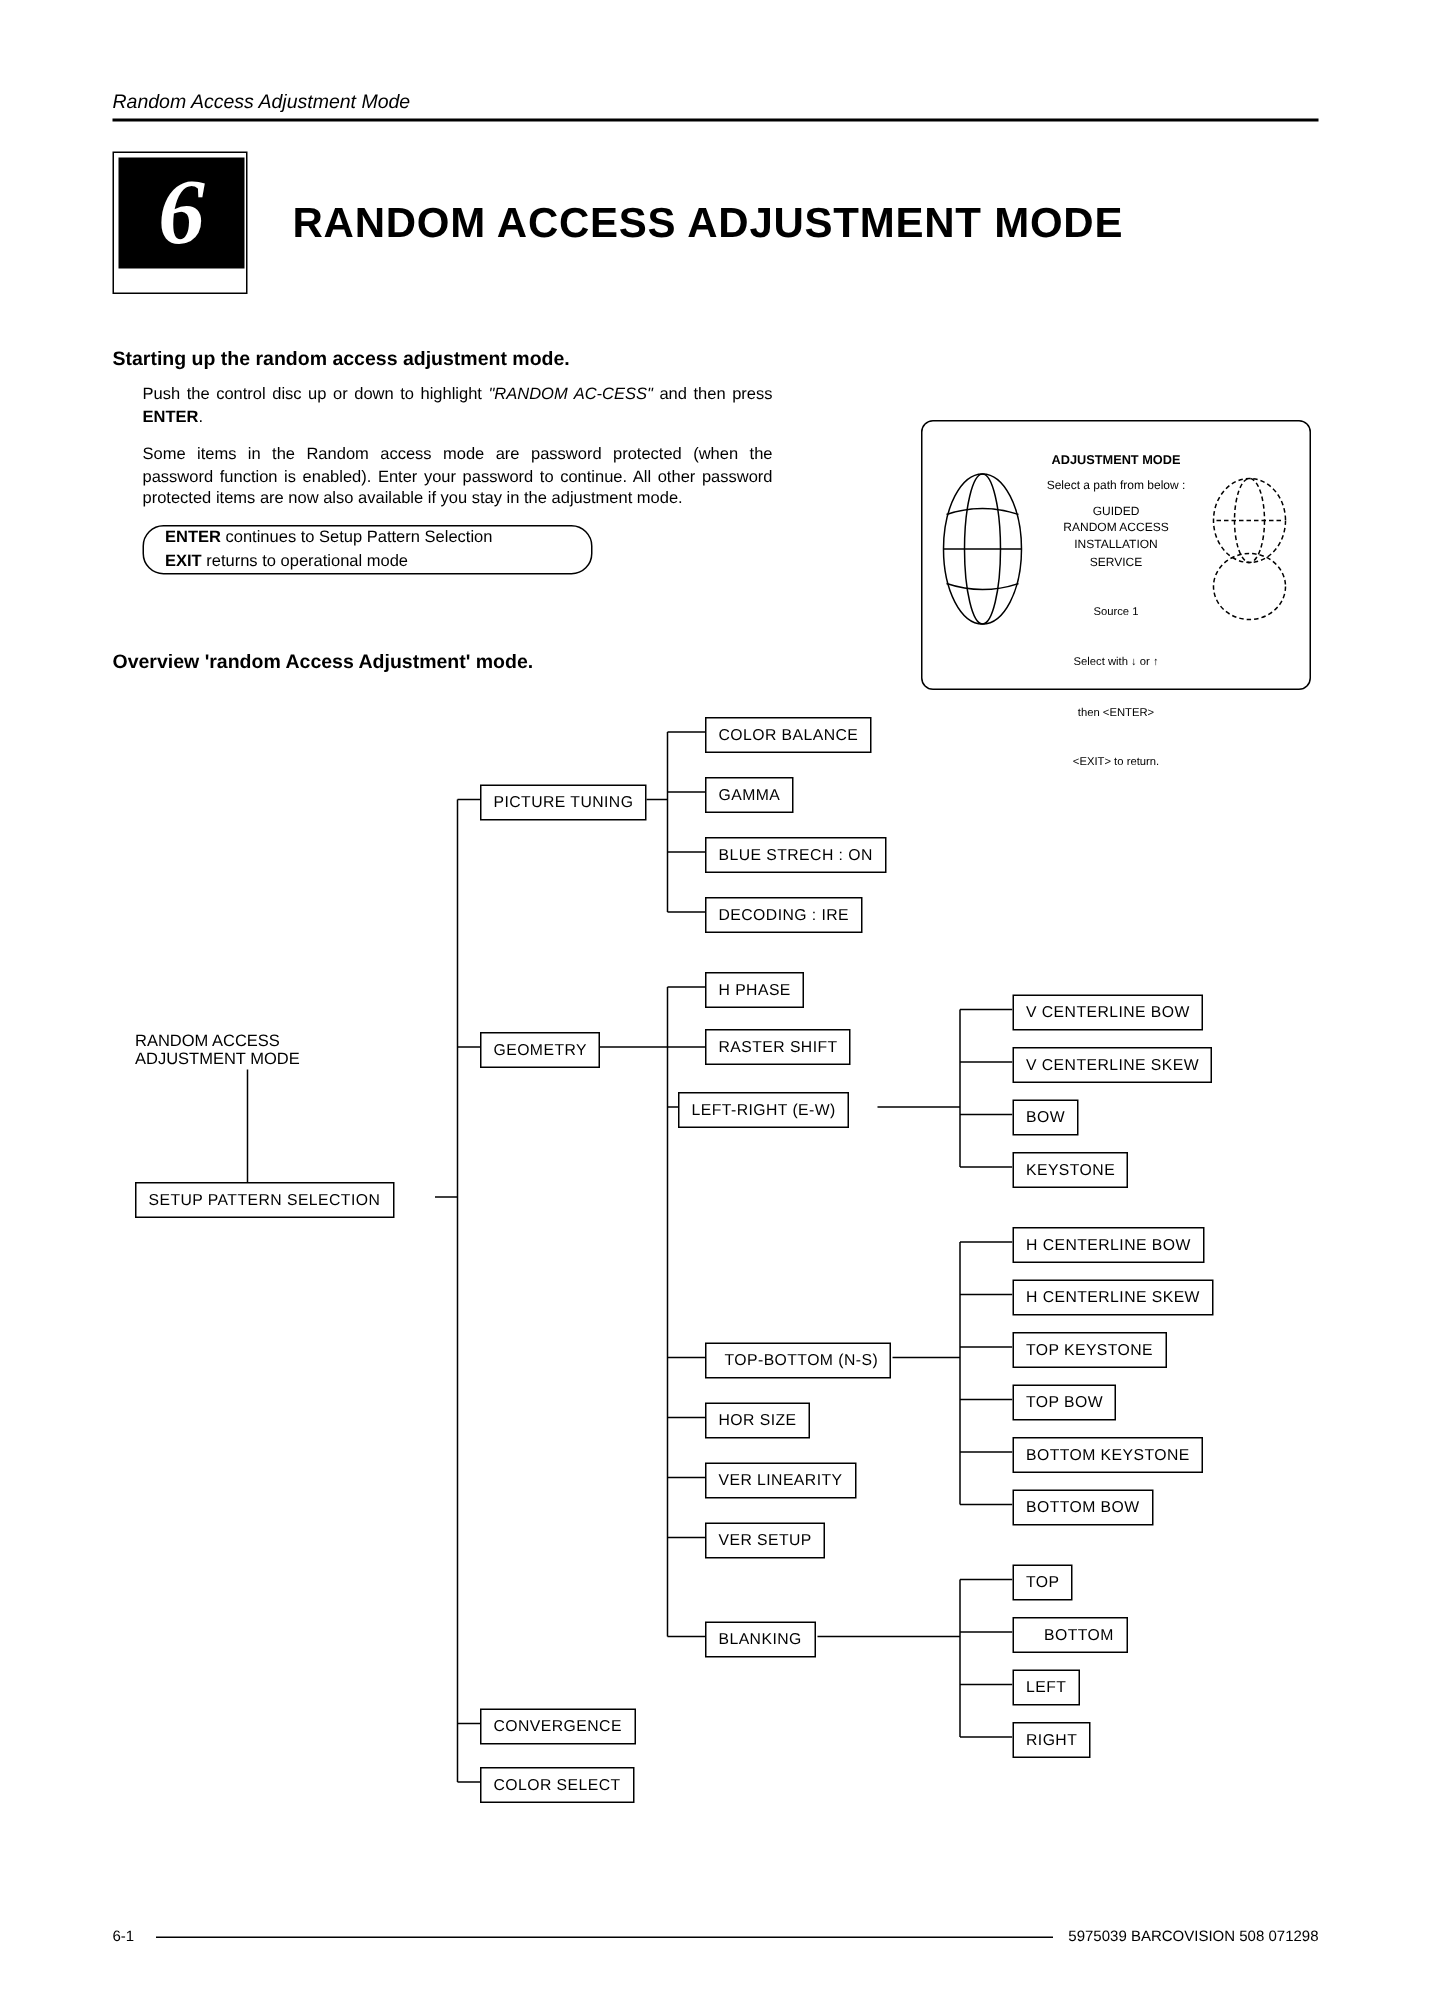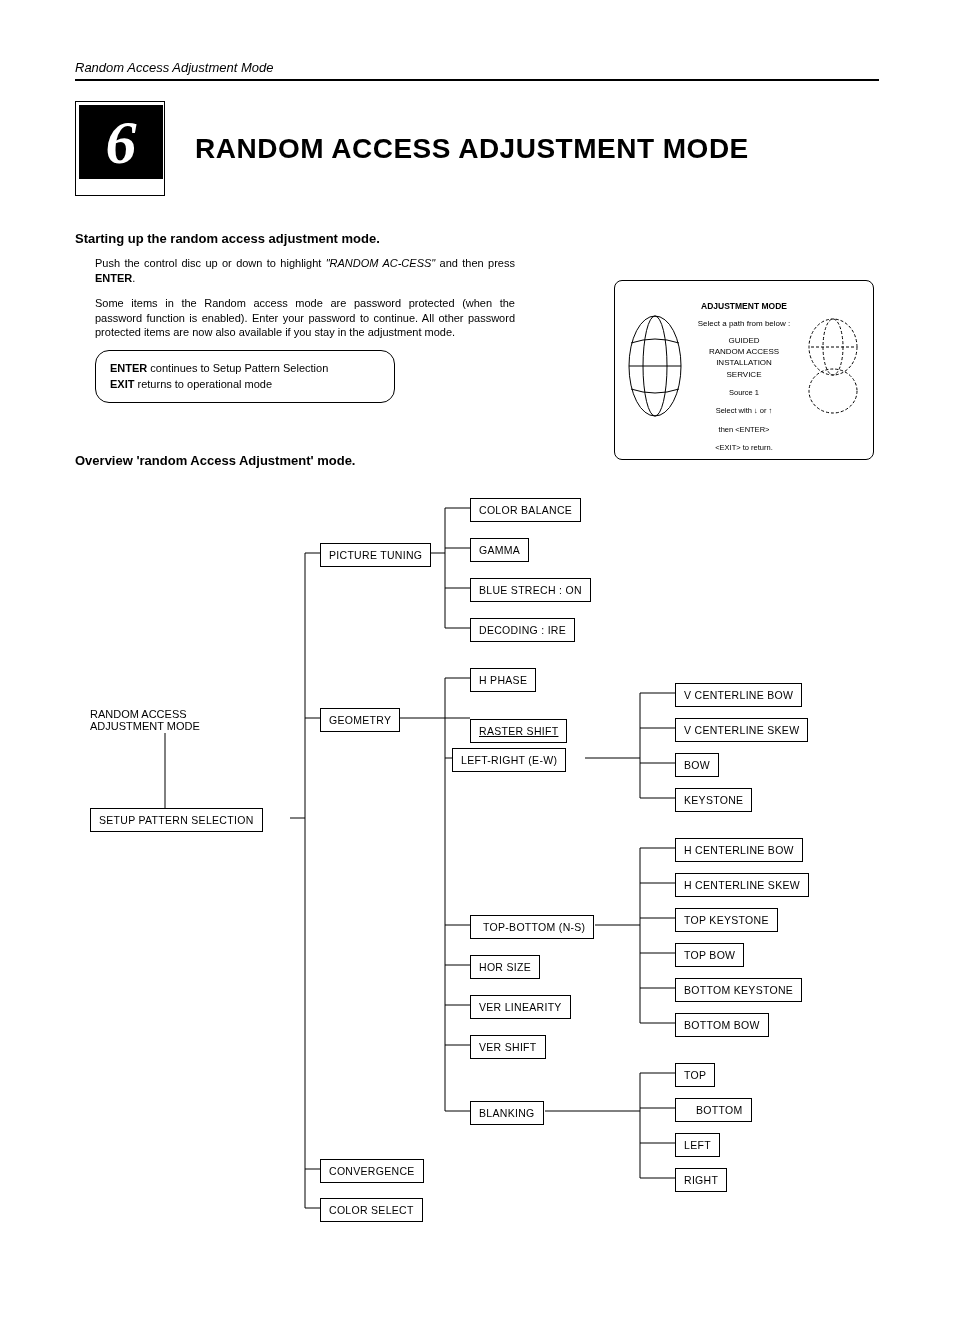--- a/index.html
+++ b/index.html
@@ -63,21 +63,21 @@
     width: 420px;
     margin-left: 20px;
     text-align: justify;
     font-size: 11px;
     line-height: 1.35;
   }
   .body-col p { margin-bottom: 10px; }
   .note-box {
     border: 1px solid #000;
     border-radius: 14px;
-    padding: 10px 14px;
+    padding: 0 14px;
     margin-top: 10px;
     width: 300px;
     margin-left: 20px;
     font-size: 11px;
     line-height: 1.4;
   }
   .osd {
     position: absolute;
     right: 80px;
     top: 280px;
@@ -95,21 +95,21 @@
   .osd-inner-right { right: 10px; }
   .osd-globe { width: 60px; height: 110px; }
   .osd-menu {
     position: absolute;
     left: 82px; right: 82px; top: 20px;
     font-size: 8px;
     text-align: center;
     line-height: 1.4;
   }
   .osd-menu .t { font-weight: bold; font-size: 8.5px; margin-bottom: 5px; }
-  .osd-menu .hint { font-size: 7.5px; margin-top: 8px; }
+  .osd-menu .hint { font-size: 7.5px; margin-top: 23px; }
 
   
   .tree {
     position: relative;
     margin-top: 25px;
     height: 750px;
     font-size: 10.5px;
   }
   .tbox {
     position: absolute;
@@ -267,26 +267,26 @@
     <div class="tbox" style="left:15px;top:315px;">SETUP PATTERN SELECTION</div>
 
     <div class="tbox" style="left:245px;top:50px;">PICTURE TUNING</div>
     <div class="tbox" style="left:395px;top:5px;">COLOR BALANCE</div>
     <div class="tbox" style="left:395px;top:45px;">GAMMA</div>
     <div class="tbox" style="left:395px;top:85px;">BLUE STRECH : ON</div>
     <div class="tbox" style="left:395px;top:125px;text-align:right;">DECODING : IRE</div>
 
     <div class="tbox" style="left:245px;top:215px;">GEOMETRY</div>
     <div class="tbox" style="left:395px;top:175px;">H PHASE</div>
-    <div class="tbox" style="left:395px;top:226px;text-decoration:underline;">RASTER SHIFT</div>
+    <div class="tbox" style="left:395px;top:213px;">RASTER SHIFT</div>
     <div class="tbox" style="left:377px;top:255px;">LEFT-RIGHT (E-W)</div>
     <div class="tbox" style="left:395px;top:422px;padding-left:12px;">TOP-BOTTOM (N-S)</div>
     <div class="tbox" style="left:395px;top:462px;">HOR SIZE</div>
     <div class="tbox" style="left:395px;top:502px;">VER LINEARITY</div>
-    <div class="tbox" style="left:395px;top:542px;">VER SHIFT</div>
+    <div class="tbox" style="left:395px;top:542px;">VER SETUP</div>
     <div class="tbox" style="left:395px;top:608px;">BLANKING</div>
 
     <div class="tbox" style="left:600px;top:190px;">V CENTERLINE BOW</div>
     <div class="tbox" style="left:600px;top:225px;">V CENTERLINE SKEW</div>
     <div class="tbox" style="left:600px;top:260px;">BOW</div>
     <div class="tbox" style="left:600px;top:295px;">KEYSTONE</div>
 
     <div class="tbox" style="left:600px;top:345px;">H CENTERLINE BOW</div>
     <div class="tbox" style="left:600px;top:380px;">H CENTERLINE SKEW</div>
     <div class="tbox" style="left:600px;top:415px;text-align:right;">TOP KEYSTONE</div>
@@ -296,13 +296,18 @@
 
     <div class="tbox" style="left:600px;top:570px;">TOP</div>
     <div class="tbox" style="left:600px;top:605px;padding-left:20px;">BOTTOM</div>
     <div class="tbox" style="left:600px;top:640px;">LEFT</div>
     <div class="tbox" style="left:600px;top:675px;">RIGHT</div>
 
     <div class="tbox" style="left:245px;top:666px;">CONVERGENCE</div>
     <div class="tbox" style="left:245px;top:705px;text-align:right;">COLOR SELECT</div>
   </div>
 
+  <div class="footer">
+    <span class="pn">6-1</span>
+    <span class="rule"></span>
+    <span>5975039 BARCOVISION 508 071298</span>
+  </div>
 </div>
 
 </body></html>

